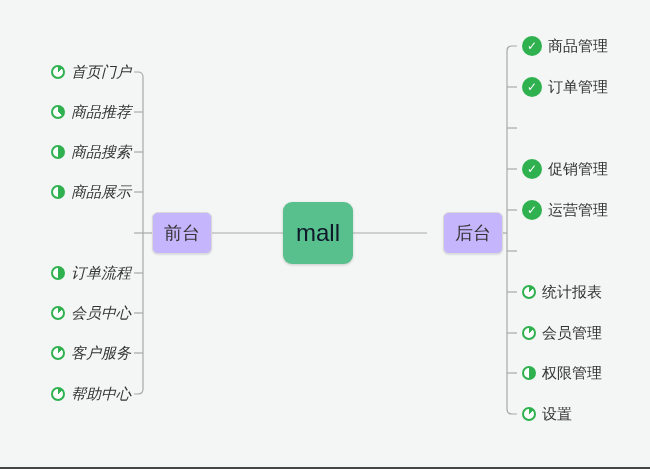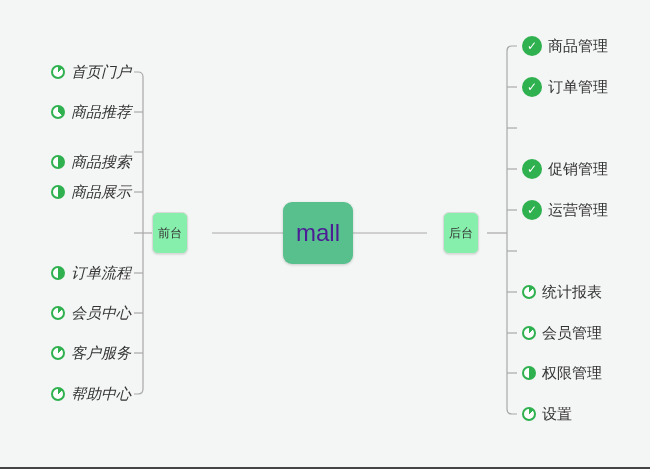--- a/index.html
+++ b/index.html
@@ -25,27 +25,27 @@
   svg.connectors path{stroke:var(--line);stroke-width:1.2;fill:none;}
 
   .node{
     position:absolute;
     display:flex;align-items:center;justify-content:center;
     border-radius:6px;
   }
   .node.central{
     left:283px;top:202px;width:70px;height:62px;
     background:var(--node-green);
-    color:#4c1d95;font-size:24px;border-radius:9px;
+    color:#0f172a;font-size:24px;border-radius:9px;
     box-shadow:0 1px 3px rgba(0,0,0,.18);
   }
   .node.group{
-    width:36px;height:42px;top:212px;
-    background:#86efac;border:1px solid var(--node-border);
-    font-size:12px;box-shadow:0 1px 2px rgba(0,0,0,.10);
+    width:60px;height:42px;top:212px;
+    background:#c4b5fd;border:1px solid var(--node-border);
+    font-size:18px;box-shadow:0 1px 2px rgba(0,0,0,.10);
   }
   .node.group.front{left:152px;}
   .node.group.back{left:427px;margin-left:16px;}
 
   .item{
     position:absolute;height:20px;
     display:flex;align-items:center;gap:6px;
     font-size:15px;white-space:nowrap;
   }
   .item.l{right:519px;flex-direction:row;font-style:italic;}
@@ -106,21 +106,21 @@
   <div class="node group back">后台</div>
 
   <div class="item l" style="top:62px">
     <span class="pie" style="background: conic-gradient(rgb(47, 177, 79) 12.5%, rgb(255, 255, 255) 0deg);"></span>
     <span class="label">首页门户</span>
   </div>
   <div class="item l" style="top:102px">
     <span class="pie" style="background: conic-gradient(rgb(47, 177, 79) 37.5%, rgb(255, 255, 255) 0deg);"></span>
     <span class="label">商品推荐</span>
   </div>
-  <div class="item l" style="top:152px">
+  <div class="item l" style="top:142px">
     <span class="pie" style="background: conic-gradient(rgb(47, 177, 79) 50%, rgb(255, 255, 255) 0deg);"></span>
     <span class="label">商品搜索</span>
   </div>
   <div class="item l" style="top:182px">
     <span class="pie" style="background: conic-gradient(rgb(47, 177, 79) 50%, rgb(255, 255, 255) 0deg);"></span>
     <span class="label">商品展示</span>
   </div>
   <div class="item l" style="top:263px">
     <span class="pie" style="background: conic-gradient(rgb(47, 177, 79) 50%, rgb(255, 255, 255) 0deg);"></span>
     <span class="label">订单流程</span>

